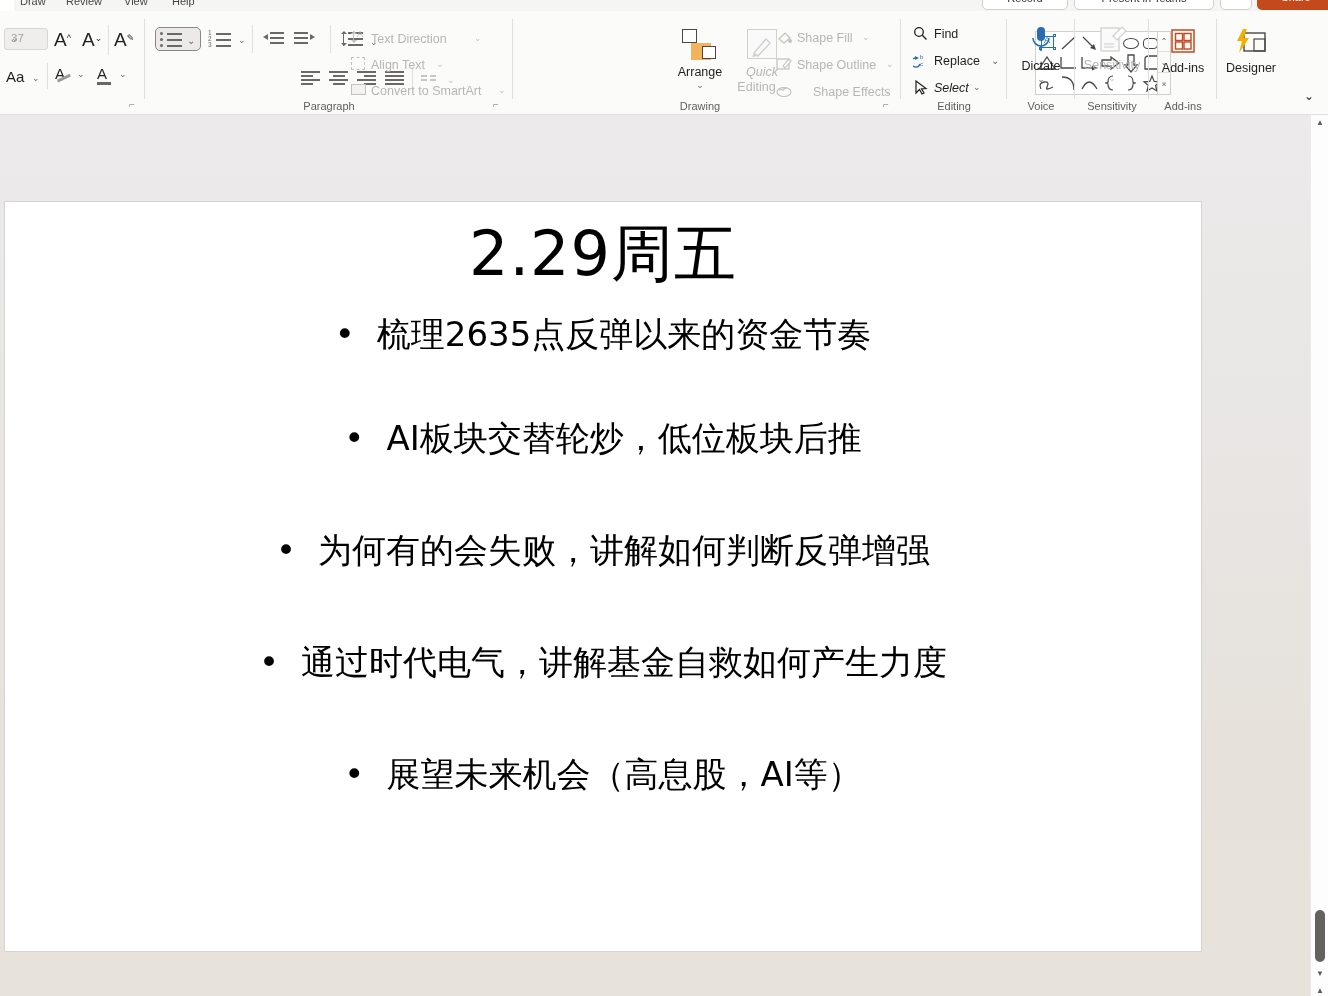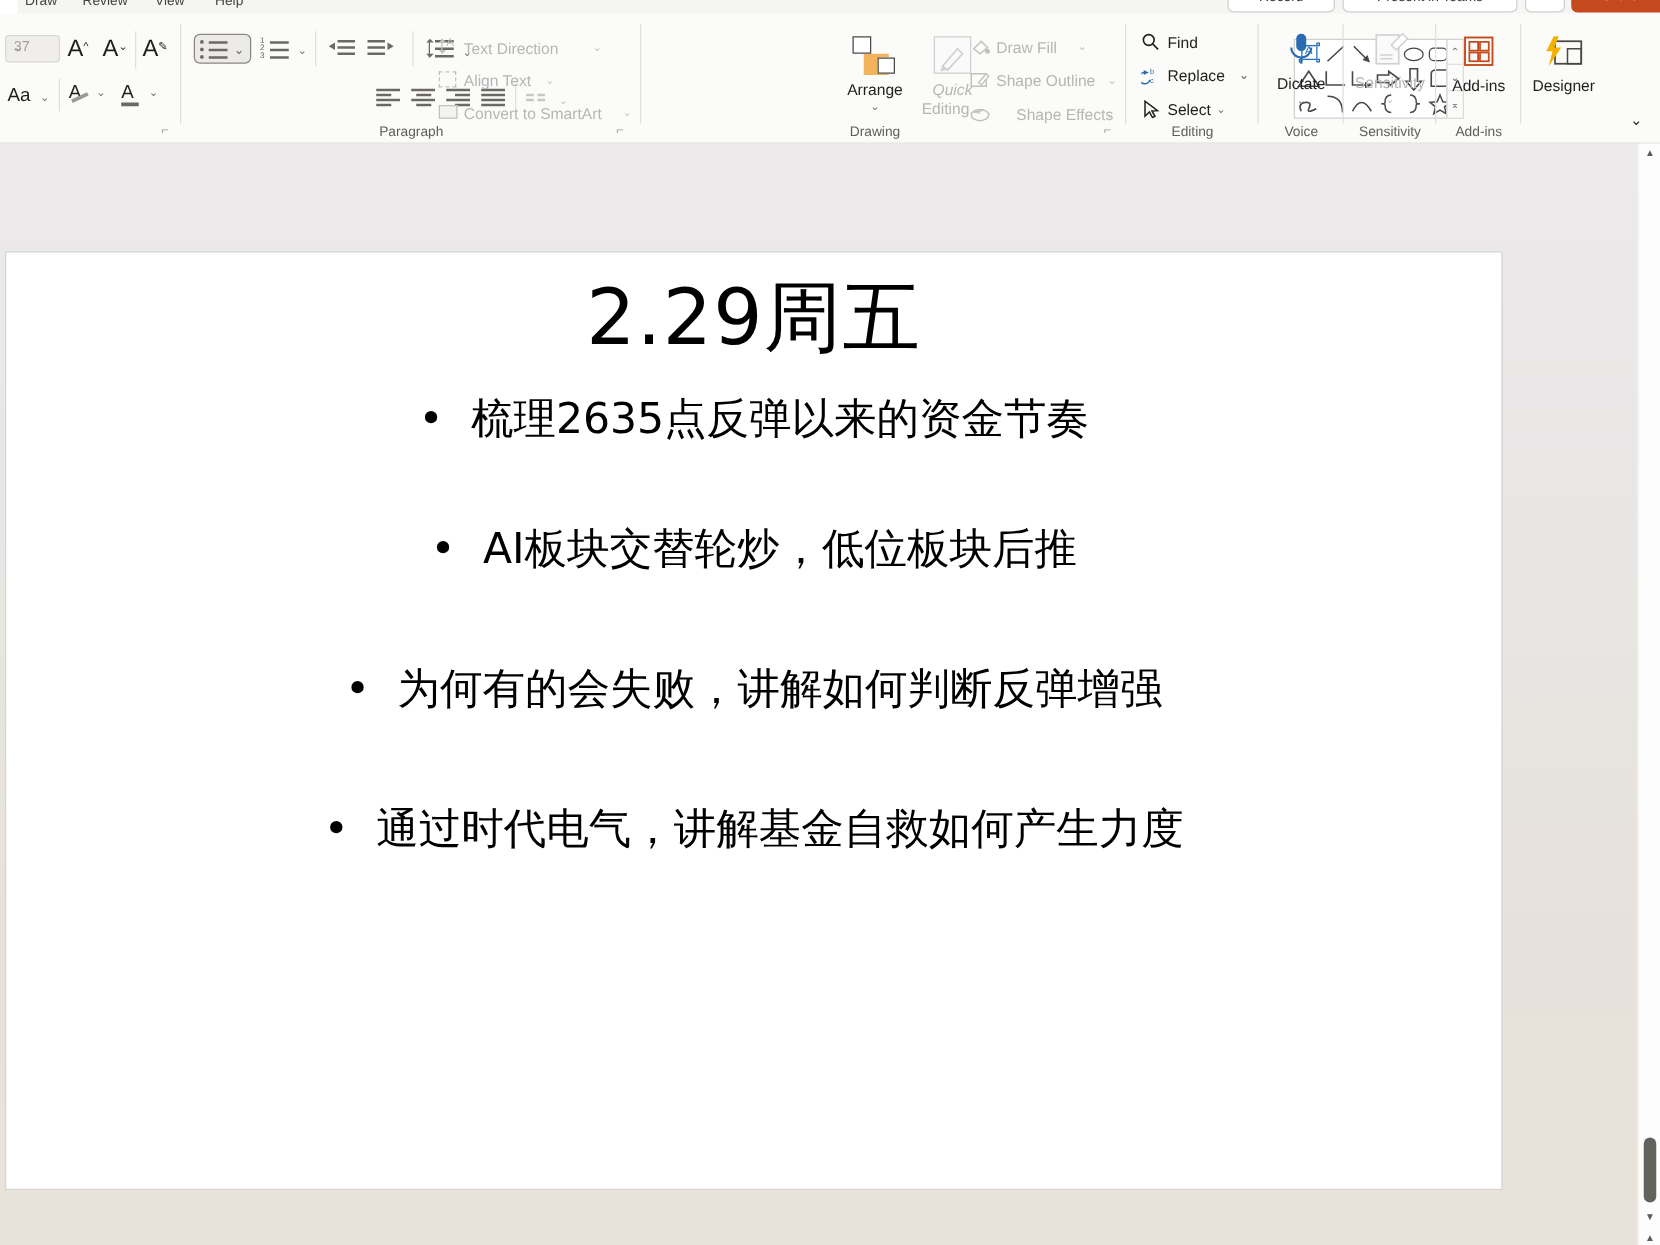--- a/index.html
+++ b/index.html
@@ -470,21 +470,21 @@
           <span>Editing</span>
           <span class="chev dim" style="position:relative;">⌄</span>
         </div>
       </div>
 
       <div class="btn dim" style="left:262px; top:19px;">
         <svg style="position:absolute;left:0;top:0;" width="16" height="15">
           <path d="M3 9 L9 3 L14 8 L8 13 Z" fill="none" stroke="#c3c1bf" stroke-width="1.2"></path>
           <circle cx="14" cy="11" r="2" fill="#c3c1bf"></circle>
         </svg>
-        <span class="lbl dim" style="left:21px; top:1px;">Draw Fill</span>
+        <span class="lbl dim" style="left:21px; top:1px;">Shape Fill</span>
         <span class="chev dim" style="left:86px; top:2px;">⌄</span>
       </div>
 
       <div class="btn dim" style="left:262px; top:46px;">
         <svg style="position:absolute;left:0;top:0;" width="16" height="15">
           <rect x="1" y="2" width="12" height="10" fill="none" stroke="#c3c1bf" stroke-width="1.2"></rect>
           <path d="M7 9 L13 2 L15 4 L9 11 Z" fill="#fff" stroke="#c3c1bf" stroke-width="1.1"></path>
         </svg>
         <span class="lbl dim" style="left:21px; top:1px;">Shape Outline</span>
         <span class="chev dim" style="left:110px; top:2px;">⌄</span>
@@ -522,21 +522,21 @@
           <text x="7" y="13" font-size="6" fill="#2b6cb0">c</text>
         </svg>
         <span class="lbl" style="left:21px; top:2px;">Replace</span>
         <span class="chev" style="left:78px; top:3px; font-size:10px;">⌄</span>
       </div>
 
       <div class="btn" style="left:11px; top:68px;">
         <svg style="position:absolute;left:1px;top:1px;" width="14" height="15">
           <path d="M2 1 L2 13 L5.5 9.5 L8 14 L10 13 L7.5 8.8 L12 8.5 Z" fill="none" stroke="#201f1e" stroke-width="1.2"></path>
         </svg>
-        <span class="lbl" style="left:21px; top:2px;">Select</span>
+        <span class="lbl" style="left:21px; top:2px;font-style:italic;">Select</span>
         <span class="chev" style="left:60px; top:3px;">⌄</span>
       </div>
 
       <div class="group-label">Editing</div>
     </div>
 
     <div class="group-sep" style="left:1006px;"></div>
 
     <div class="group" style="left:1008px; width:66px;">
       <div style="position:absolute; left:0; top:14px; width:66px; text-align:center;">
@@ -613,20 +613,23 @@
       </div>
 
       <div class="bullet-line" style="top:326px; text-align:center;">
         <span class="bl-dot">•</span><span>为何有的会失败，讲解如何判断反弹增强</span>
       </div>
 
       <div class="bullet-line" style="top:438px; text-align:center;">
         <span class="bl-dot">•</span><span>通过时代电气，讲解基金自救如何产生力度</span>
       </div>
 
+      <div class="bullet-line" style="top:550px; text-align:center;">
+        <span class="bl-dot">•</span><span>展望未来机会（高息股，AI等）</span>
+      </div>
 
 
     </div>
   </div>
 
   <div class="vscroll">
     <div class="vs-arrow" style="top:0px;">▲</div>
     <div class="vs-thumb" style="top:795px; height:52px;"></div>
     <div class="vs-arrow" style="top:851px;">▼</div>
     <div class="vs-arrow" style="top:868px;">▲</div>

